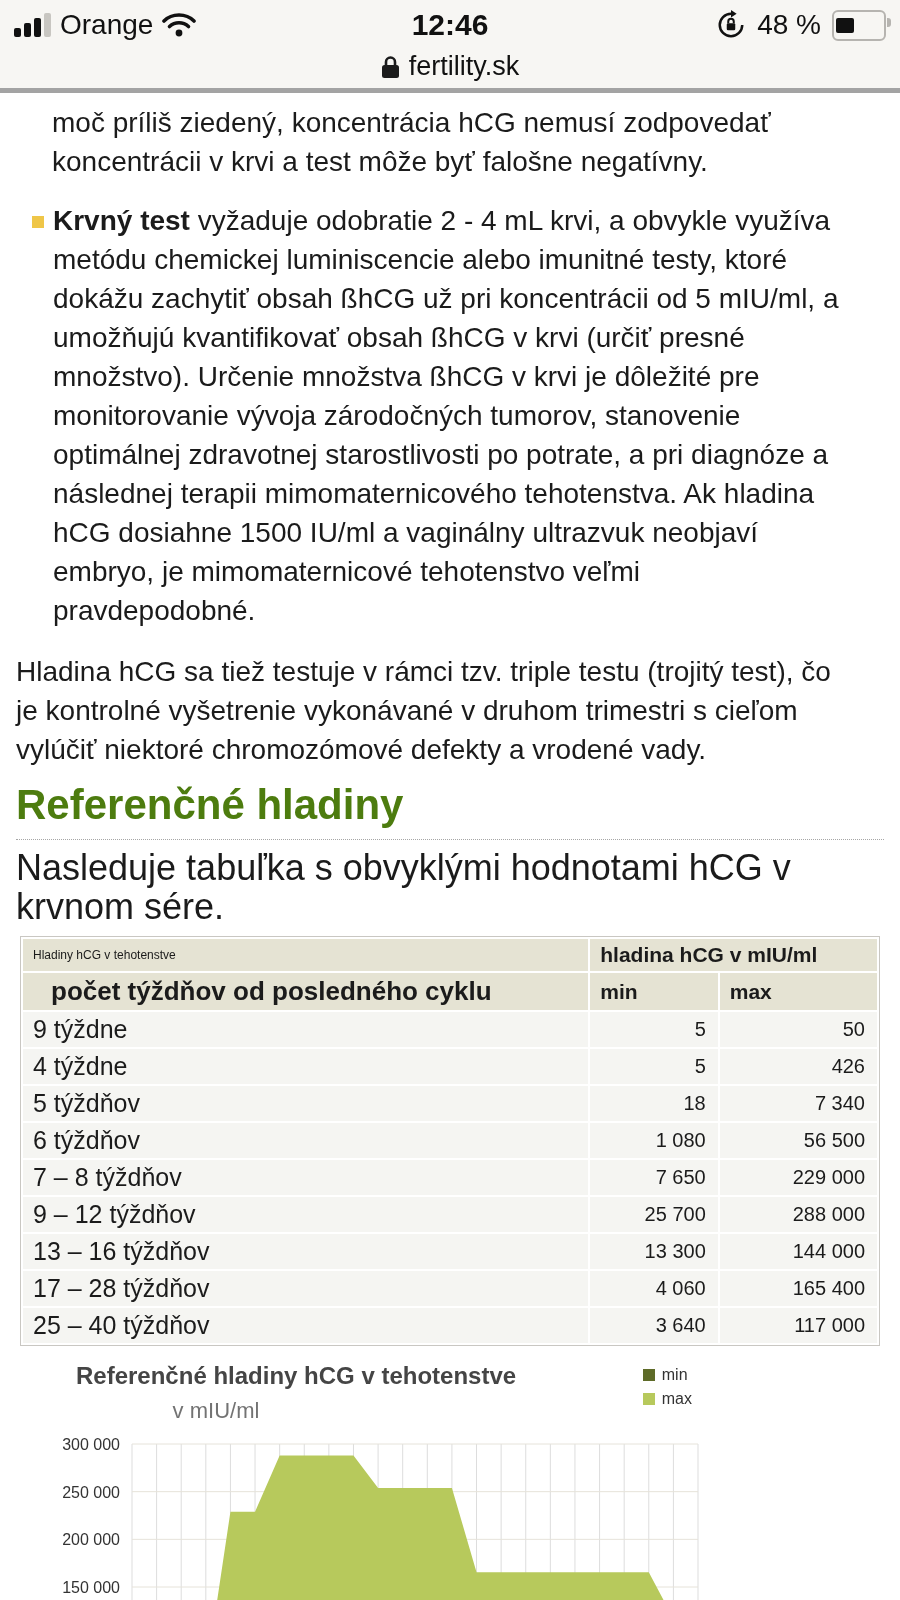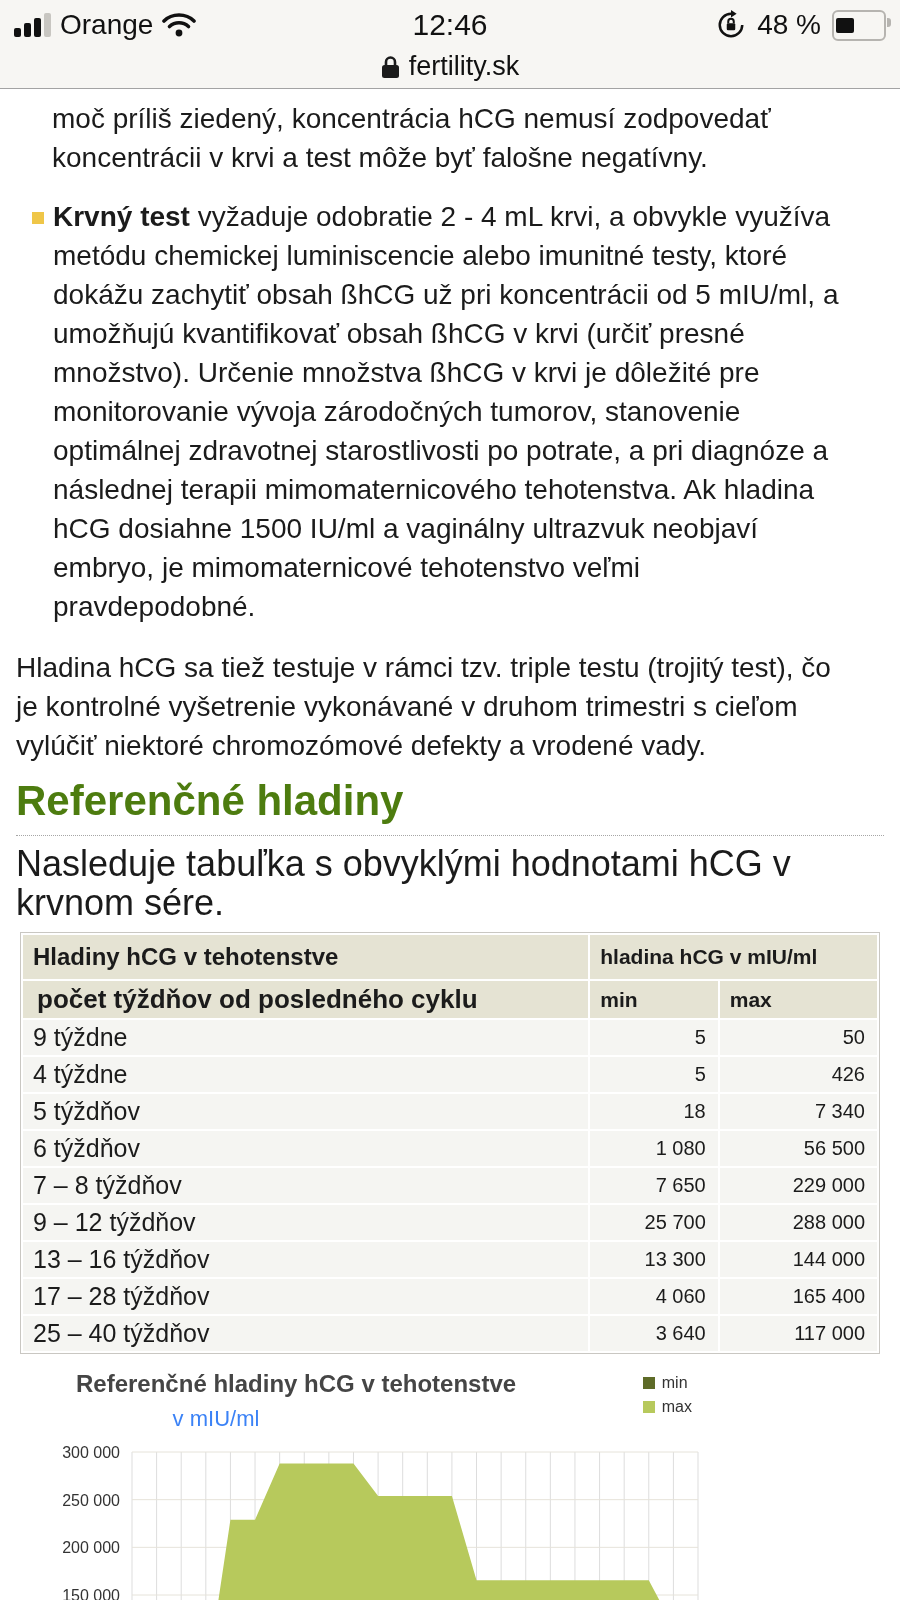--- a/index.html
+++ b/index.html
@@ -1,28 +1,28 @@
 <!DOCTYPE html>
 <html><head>
 <meta charset="utf-8">
 <style>
   html,body{margin:0;padding:0}
   body{
     width:900px;height:1600px;overflow:hidden;background:#fff;
     font-family:"Liberation Sans","DejaVu Sans",sans-serif;color:#1b1b1b;
   }
   
-  .statuswrap{background:#f7f6f3;border-bottom:1px solid #a3a3a3}
+  .statuswrap{background:#f7f6f3;border-bottom:5px solid #a3a3a3}
   .srow1{height:46px;display:flex;align-items:center;padding:2px 14px 0 14px;position:relative}
   .sleft{display:flex;align-items:center;gap:9px;z-index:1}
   .bars{display:flex;align-items:flex-end;gap:3px;height:24px}
   .bar{width:7px;background:#111;border-radius:2px}
   .b1{height:9px}.b2{height:14px}.b3{height:19px}.b4{height:24px;background:#c8c6c1}
   .carrier{font-size:28px;color:#111}
-  .time{position:absolute;left:0;right:0;text-align:center;font-size:30px;font-weight:400;color:#111}
+  .time{position:absolute;left:0;right:0;text-align:center;font-size:30px;font-weight:700;color:#111}
   .sright{margin-left:auto;display:flex;align-items:center;gap:11px;z-index:1}
   .pct{font-size:28px;color:#111}
   .battery{position:relative;width:46px;height:23px;border:2px solid #b6b4b0;border-radius:6px;display:flex;align-items:center;padding:2px}
   .batfill{height:15px;background:#111;border-radius:2px}
   .battip{position:absolute;right:-7px;top:6px;width:4px;height:9px;background:#b6b4b0;border-radius:0 3px 3px 0}
   .srow2{height:37px;display:flex;align-items:center;justify-content:center;gap:9px;padding-bottom:3px}
   .domain{font-size:27px;color:#111}
   
   .p1{margin:10px 52px 20px 52px;font-size:28px;line-height:39px}
   .bulletitem{display:flex;margin:0 50px 22px 32px}
@@ -32,30 +32,30 @@
   .p2{margin:0 40px 10px 16px;font-size:28px;line-height:39px}
   .sechead{margin:12px 16px 0 16px;font-size:42px;font-weight:bold;color:#4d7c0f;
            padding-bottom:10px;border-bottom:1px dotted #a6a6a6}
   .p3{margin:8px 40px 10px 16px;font-size:36px;line-height:39px}
   
   .tablewrap{margin:8px 20px 0 20px;border:1px solid #c9c7c2;background:#fff}
   table{width:100%;border-collapse:separate;border-spacing:2px}
   col.c1{width:66.5%}col.c2{width:15%}col.c3{width:18.5%}
   th,td{text-align:left;vertical-align:middle}
   .hdr{background:#e5e3d3}
-  .h1l{font-size:24px;font-weight:bold;padding:8px 10px}
+  .h1l{font-size:12px;font-weight:normal;padding:8px 10px}
   .h1r{font-size:21px;font-weight:bold;padding:4px 10px}
-  .h2l{font-size:26px;font-weight:bold;padding:3px 14px}
+  .h2l{font-size:26px;font-weight:bold;padding:3px 28px}
   .h2mm{font-size:21px;font-weight:bold;padding:3px 10px}
   td.lbl{background:#f5f5f2;font-size:25px;padding:3px 10px;height:28px}
   td.num{background:#f5f5f2;font-size:20px;text-align:right;padding:3px 12px 3px 2px}
   
   .chart{position:relative;margin:16px 0 0 20px;width:700px}
   .ctitle{margin-left:56px;font-size:24px;font-weight:bold;color:#454545}
-  .csub{margin-left:56px;width:280px;text-align:center;font-size:22px;color:#3b82f6;margin-top:8px}
+  .csub{margin-left:56px;width:280px;text-align:center;font-size:22px;color:#737373;margin-top:8px}
   .legend{position:absolute;top:4px;right:28px}
   .lrow{display:flex;align-items:center;gap:7px;margin-bottom:6px}
   .sw{width:12px;height:12px}
   .ltext{font-size:16px;color:#333}
   svg.plot{display:block;margin-top:6px}
   .ytick{font-size:16px;fill:#333}
   .xtick{font-size:15px;fill:#333}
 </style>
 </head>
 <body>

